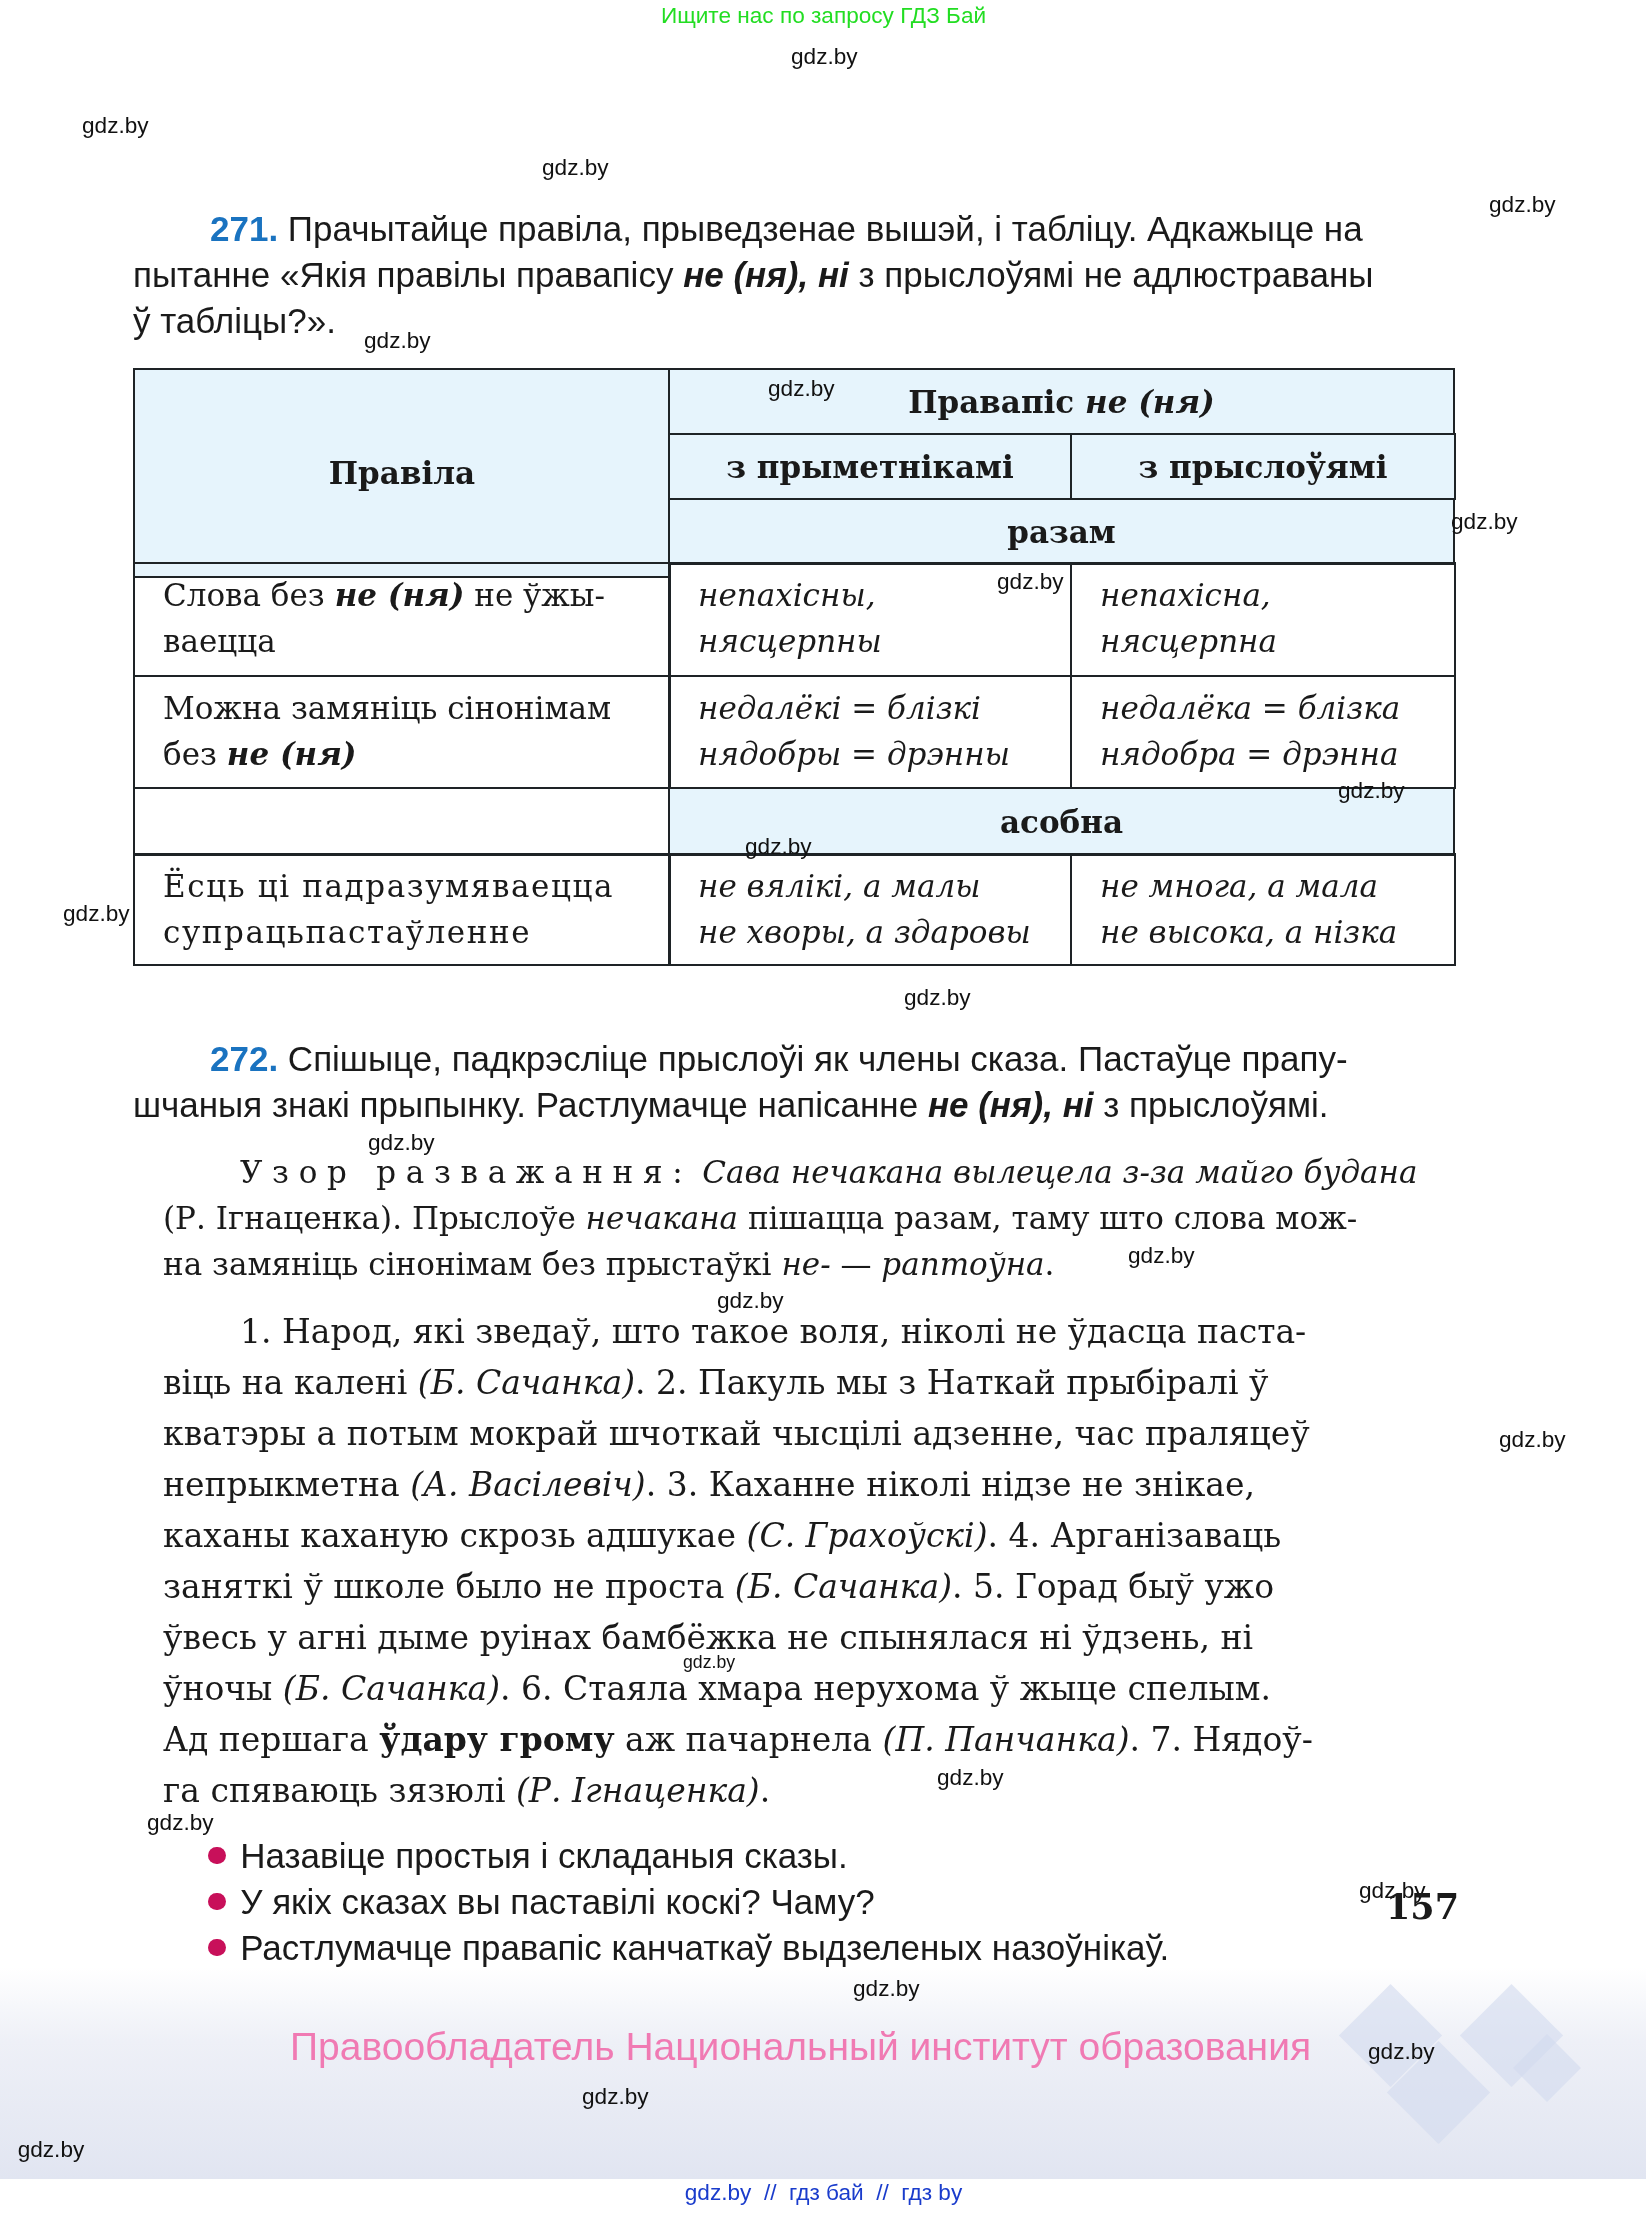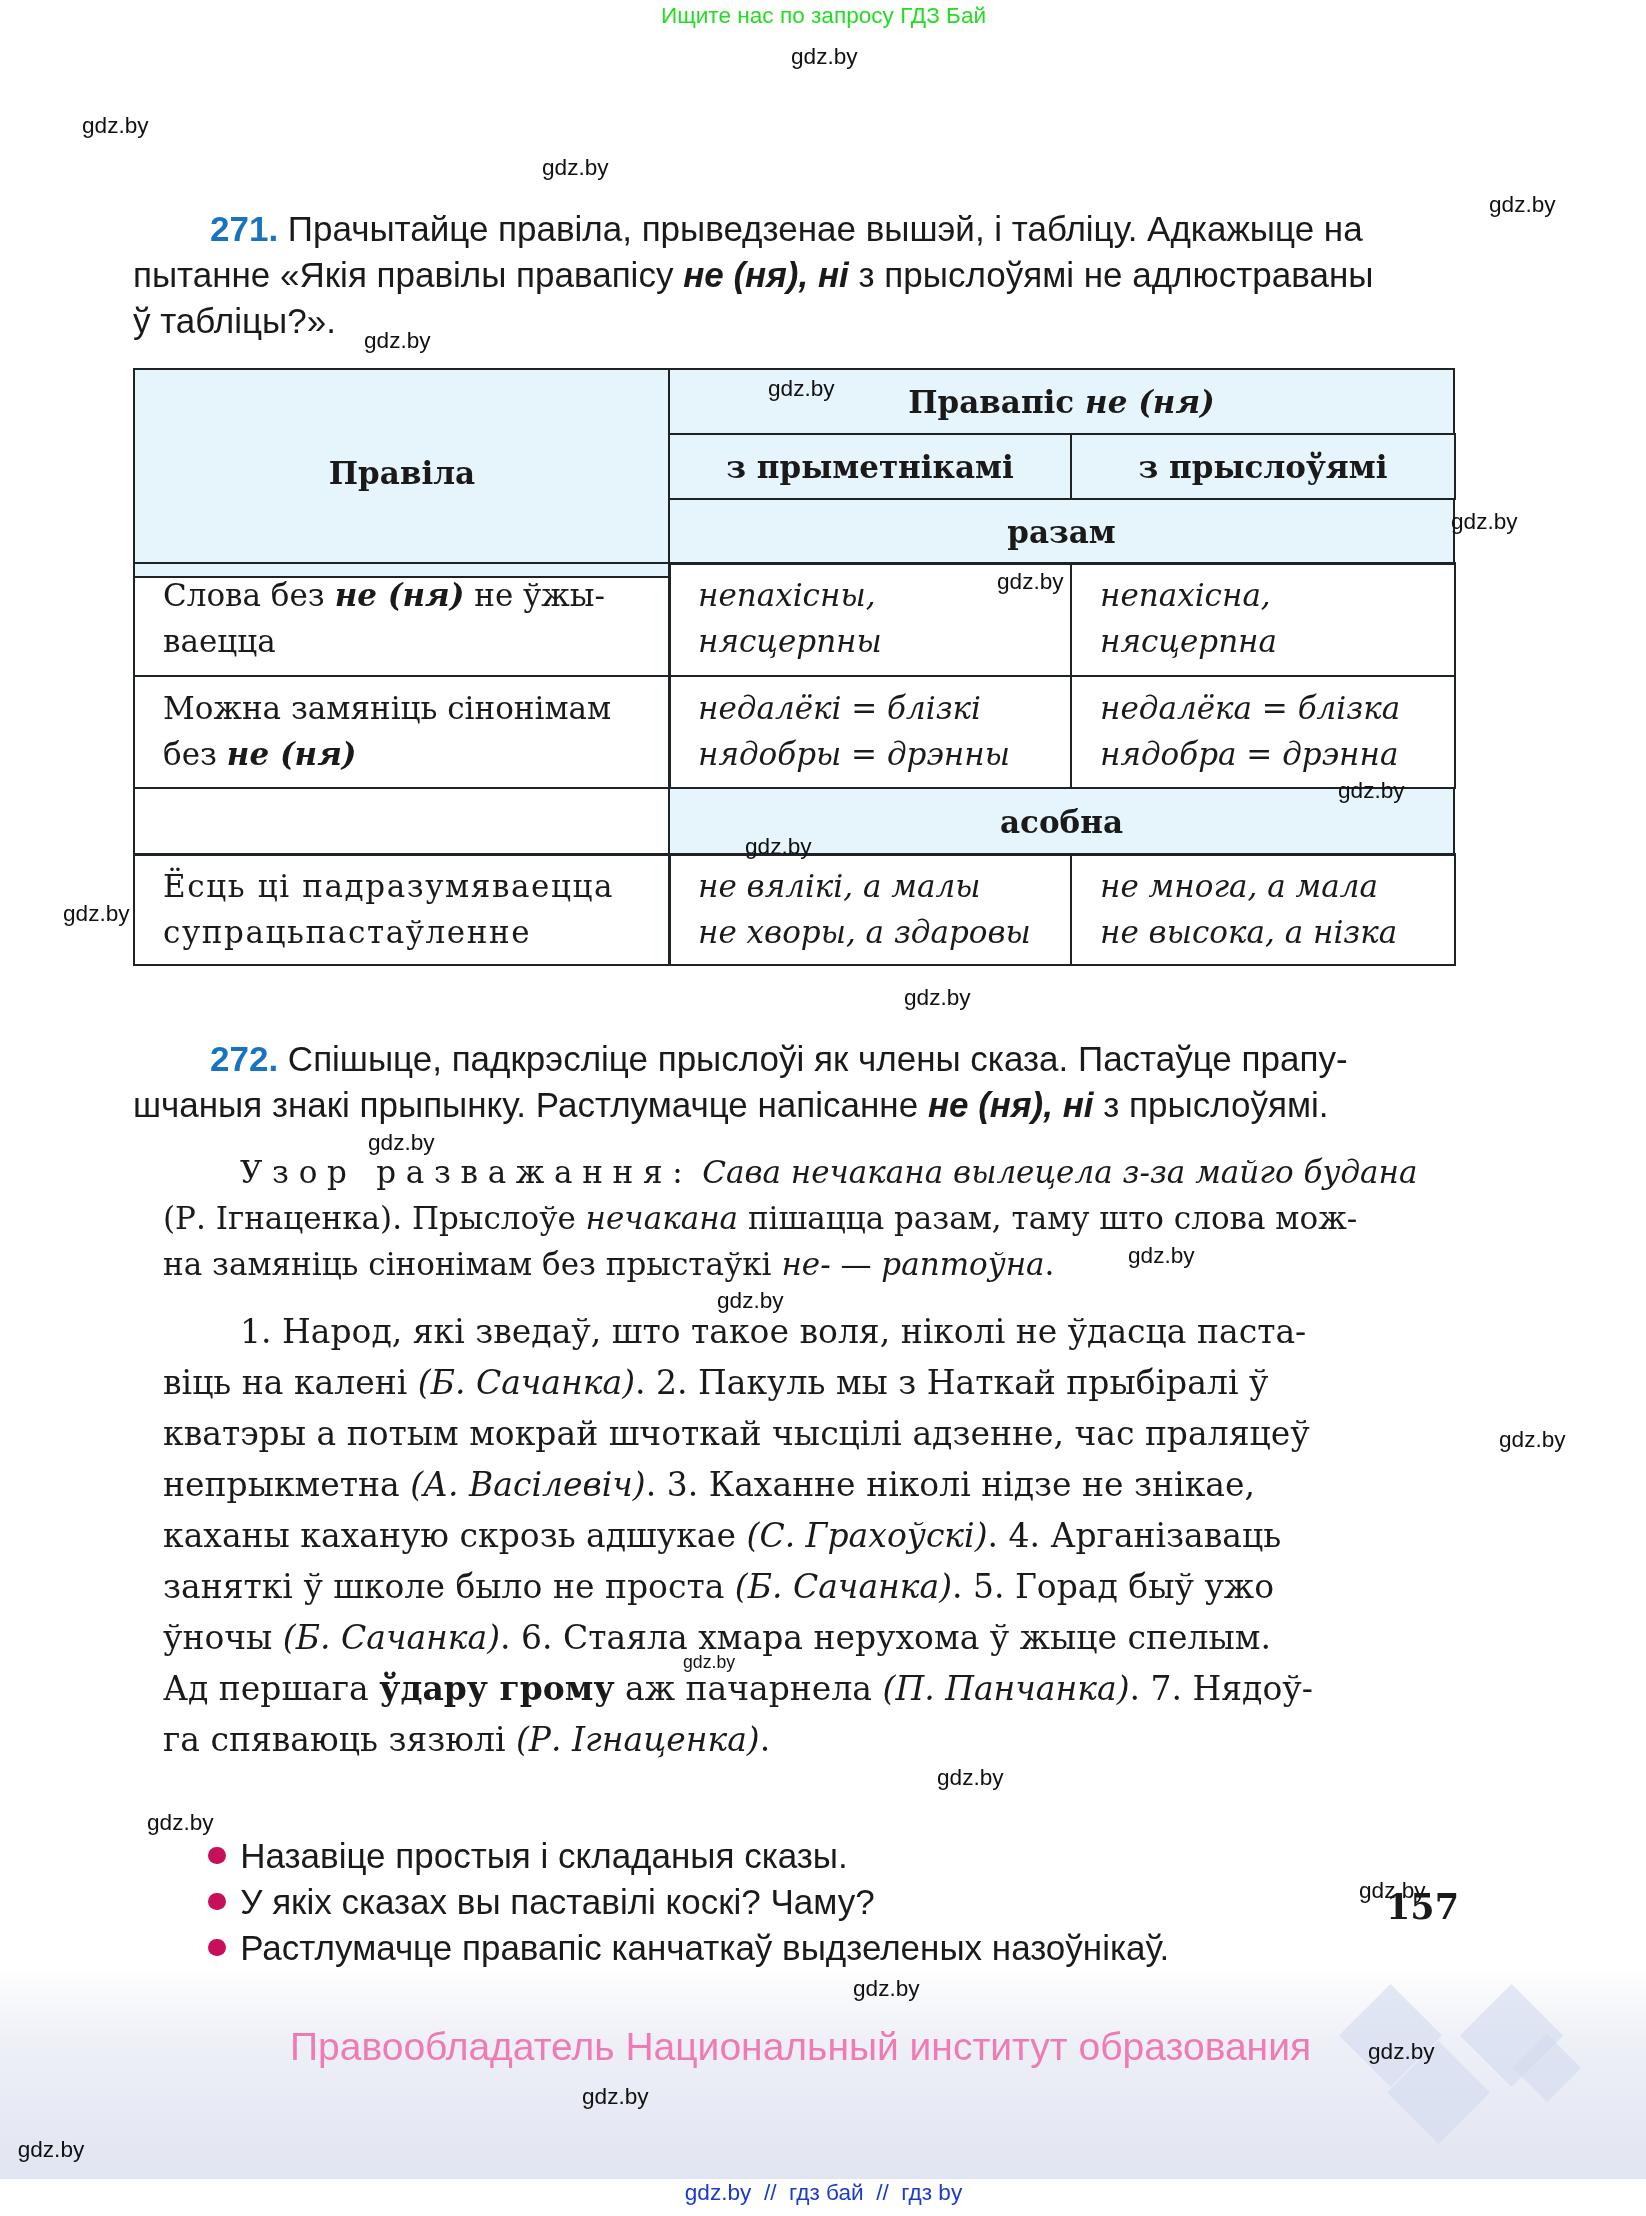--- a/index.html
+++ b/index.html
@@ -132,20 +132,21 @@
   <span class="ex-line"><span>на замяніць сінонімам без прыстаўкі </span><span class="it">не-</span><span> — </span><span class="it">раптоўна</span><span>.</span></span>
 </div>
 
 <div class="body-text" style="top:1306px;">
   <span class="ex-line" style="text-indent:77px;"><span>1. Народ, які зведаў, што такое воля, ніколі не ўдасца паста-</span></span>
   <span class="ex-line"><span>віць на калені </span><span class="it">(Б. Сачанка)</span><span>. 2. Пакуль мы з Наткай прыбіралі ў</span></span>
   <span class="ex-line"><span>кватэры а потым мокрай шчоткай чысцілі адзенне, час праляцеў</span></span>
   <span class="ex-line"><span>непрыкметна </span><span class="it">(А. Васілевіч)</span><span>. 3. Каханне ніколі нідзе не знікае,</span></span>
   <span class="ex-line"><span>каханы каханую скрозь адшукае </span><span class="it">(С. Грахоўскі)</span><span>. 4. Арганізаваць</span></span>
   <span class="ex-line"><span>заняткі ў школе было не проста </span><span class="it">(Б. Сачанка)</span><span>. 5. Горад быў ужо</span></span>
+  <span class="ex-line"><span>ўвесь у агні дыме руінах бамбёжка не спынялася ні ўдзень, ні</span></span>
   <span class="ex-line"><span>ўночы </span><span class="it">(Б. Сачанка)</span><span>. 6. Стаяла хмара нерухома ў жыце спелым.</span></span>
   <span class="ex-line"><span>Ад першага </span><b>ўдару грому</b><span> аж пачарнела </span><span class="it">(П. Панчанка)</span><span>. 7. Нядоў-</span></span>
   <span class="ex-line"><span>га спяваюць зязюлі </span><span class="it">(Р. Ігнаценка)</span><span>.</span></span>
 </div>
 
 <div class="bullet-row" style="top:1833px;"><span class="dot"></span><span>Назавіце простыя і складаныя сказы.</span></div>
 <div class="bullet-row" style="top:1879px;"><span class="dot"></span><span>У якіх сказах вы паставілі коскі? Чаму?</span></div>
 <div class="bullet-row" style="top:1925px;"><span class="dot"></span><span>Растлумачце правапіс канчаткаў выдзеленых назоўнікаў.</span></div>
 
 <div class="band">

